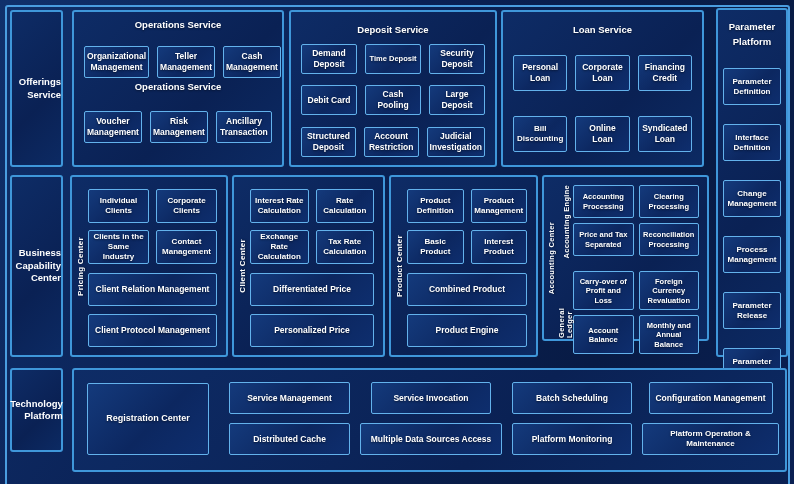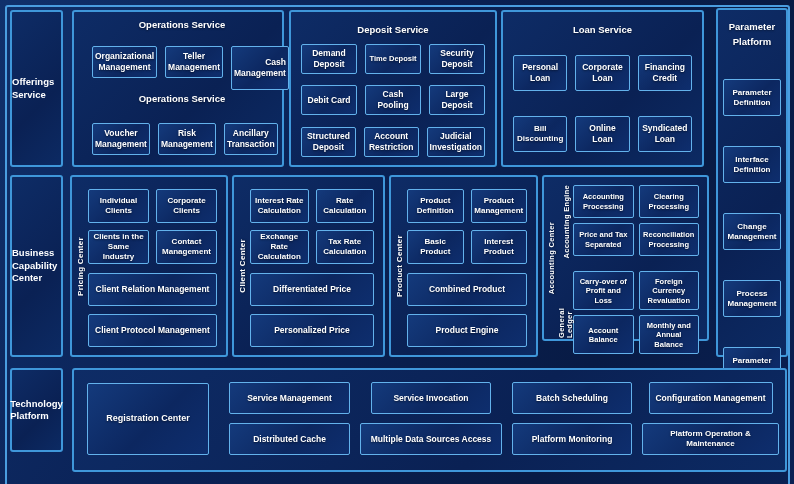--- a/index.html
+++ b/index.html
@@ -8,21 +8,21 @@
     font-family:"Liberation Sans","DejaVu Sans",sans-serif;
     background:linear-gradient(118deg,#10306b 0%,#0a2155 40%,#081b45 75%,#0a2053 100%);
   }
   .frame{position:absolute;top:5px;left:5px;right:4px;bottom:-4px;
     border:2px solid #4a9de0;border-radius:3px;pointer-events:none;}
   .panel{
     position:absolute;box-sizing:border-box;
     border:2px solid #3f97da;border-radius:3px;
     background:linear-gradient(135deg,#0e2c66 0%,#0a2154 60%,#0c2a63 100%);
   }
-  .sidebar{display:flex;align-items:center;justify-content:center;text-align:left;
+  .sidebar{display:flex;align-items:center;justify-content:center;text-align:right;
     color:#fff;font-weight:bold;font-size:9.5px;line-height:1.3;padding:0;}
   .title{color:#fff;font-weight:bold;font-size:9.5px;text-align:center;
     text-shadow:0 1px 2px rgba(0,0,0,.45);}
   .box{
     box-sizing:border-box;display:flex;align-items:center;justify-content:center;
     text-align:center;color:#fff;font-weight:bold;font-size:8.5px;line-height:1.25;
     border:1.5px solid #63b2ec;border-radius:2px;padding:1px 2px;
     background:linear-gradient(135deg,#143a7c 0%,#0c2760 55%,#0e2e6e 100%);
     text-shadow:0 1px 2px rgba(0,0,0,.5);
   }
@@ -40,45 +40,45 @@
   .two{display:flex;gap:7px;}
   .two .box{flex:1;height:34px;font-size:8px;text-align:center;}
   .wide{height:33px;font-size:8.5px;}
   
   .acc-group{display:flex;flex:1;}
   .acc-strip{width:14px;display:flex;align-items:center;justify-content:center;}
   .acc-grid{flex:1;display:grid;grid-template-columns:1fr 1fr;gap:5px;padding-right:8px;}
   .acc-grid .box{font-size:7.5px;}
   .vlabel.ledger{max-height:50px;line-height:1.1;}
   
-  .param-col{display:flex;flex-direction:column;align-items:center;gap:30px;padding-top:9px;}
+  .param-col{display:flex;flex-direction:column;align-items:center;gap:19px;padding-top:9px;}
   .param-col .box{width:58px;height:37px;font-size:8px;}
   
   .bottom-inner{display:flex;align-items:stretch;height:100%;box-sizing:border-box;
     padding:12px 10px 15px 13px;}
   .reg-box{width:122px;height:72px;align-self:center;font-size:9px;flex:none;}
   .tech-grid{display:grid;grid-template-columns:121px 142px 120px 137px;
     grid-auto-rows:1fr;column-gap:10px;row-gap:9px;margin-left:20px;}
   .tech-grid .box{font-size:8.5px;}
   .tech-grid .narrow{width:120px;justify-self:center;}
   .tech-grid .narrow2{width:124px;justify-self:center;}
 </style>
 </head>
 <body>
 
 <div class="frame"></div>
 
 <div class="panel sidebar" style="left:10px;top:10px;width:53px;height:157px;">Offerings Service</div>
 
-<div class="panel" style="left:72px;top:10px;width:212px;height:157px;padding-left:8px;">
+<div class="panel" style="left:72px;top:10px;width:212px;height:157px;">
   <div class="title" style="margin-top:7px;">Operations Service</div>
   <div class="row" style="margin-top:16px;">
     <div class="box" style="height:32px;">Organizational Management</div>
     <div class="box" style="height:32px;">Teller Management</div>
-    <div class="box" style="height:44px;text-align:right;">Cash Management</div>
+    <div class="box" style="height:32px;">Cash Management</div>
   </div>
   <div class="title" style="margin-top:3px;">Operations Service</div>
   <div class="row" style="margin-top:19px;">
     <div class="box" style="height:32px;">Voucher Management</div>
     <div class="box" style="height:32px;">Risk Management</div>
     <div class="box" style="height:32px;">Ancillary Transaction</div>
   </div>
 </div>
 
 <div class="panel" style="left:289px;top:10px;width:208px;height:157px;">

